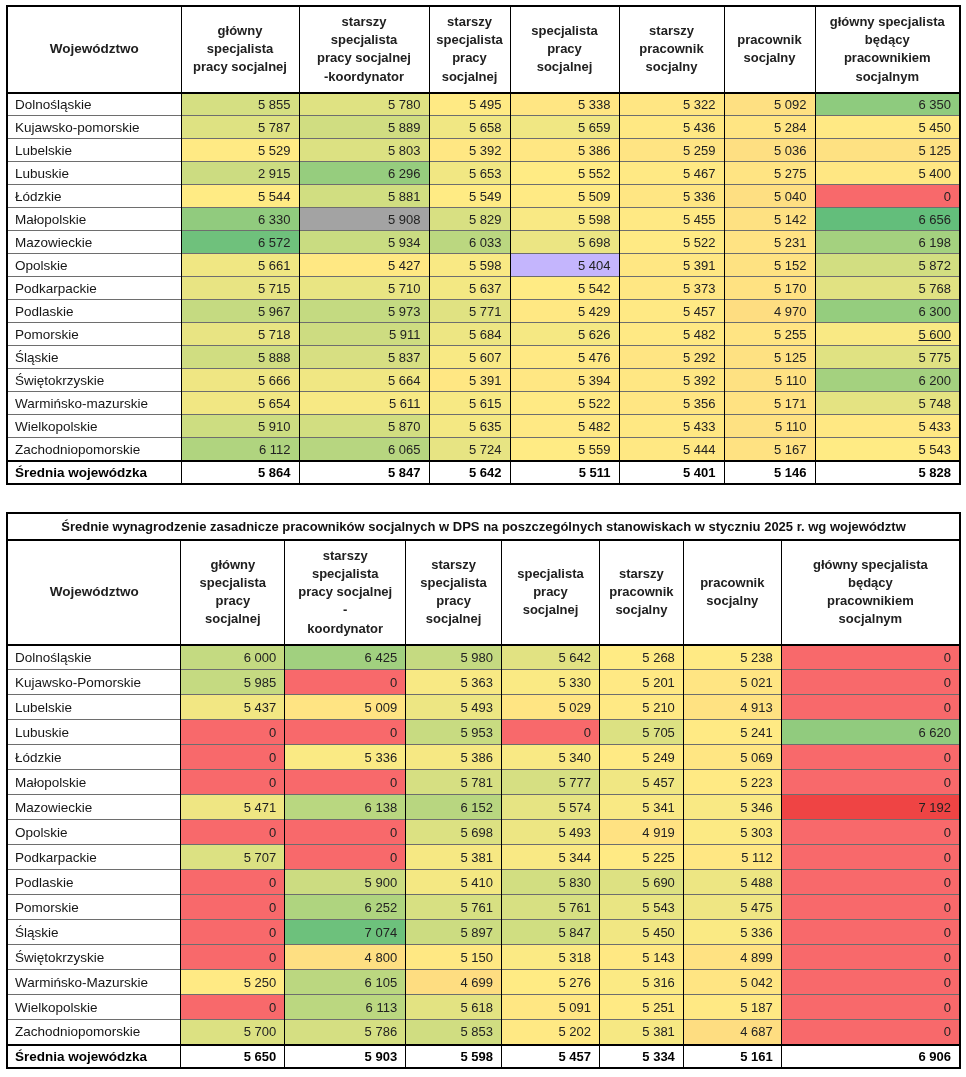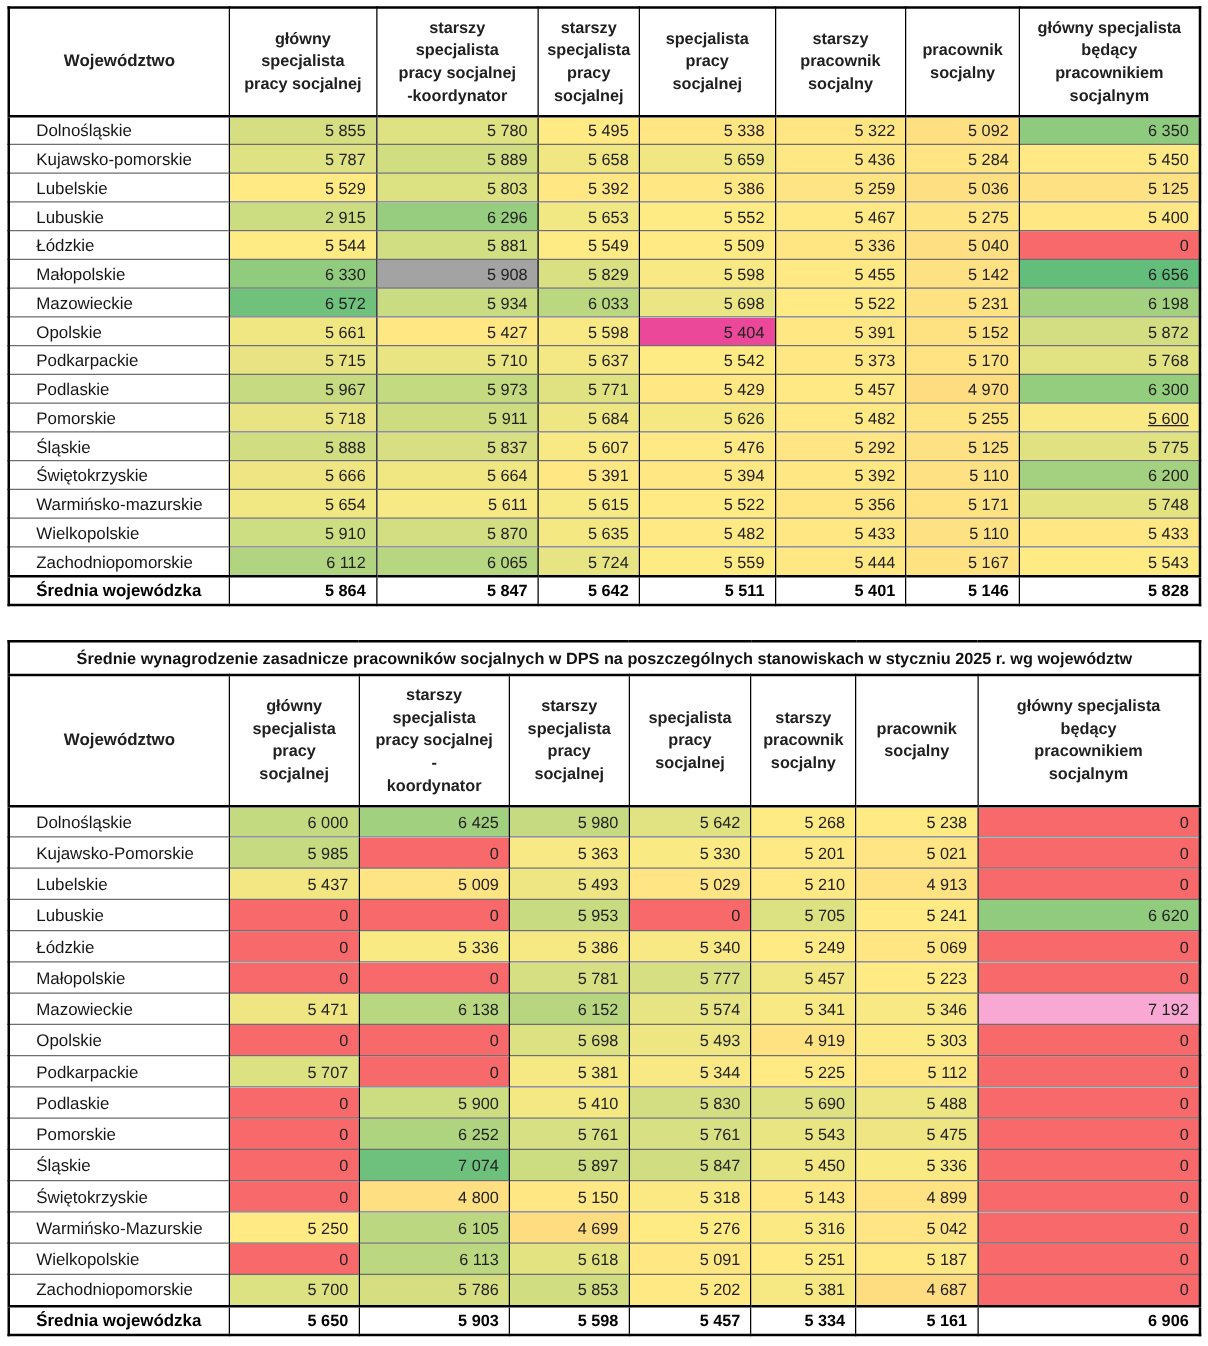--- a/index.html
+++ b/index.html
@@ -7,21 +7,21 @@
   .page{width:966px;box-sizing:border-box;padding:5px 5px 3px 6px;}
   table.heat{border-collapse:collapse;table-layout:fixed;border:2px solid #000;margin:0 0 27px 0;}
   table.heat th,table.heat td{overflow:hidden;box-sizing:border-box;}
   th.ttl{font-size:13px;font-weight:700;text-align:center;padding:5px 4px;border:1px solid #000;border-bottom:2px solid #000;background:#fff;height:26px;color:#111;}
   th.col{font-weight:700;font-size:13px;line-height:1.4;text-align:center;vertical-align:middle;
          border:1px solid #000;border-bottom:2px solid #000;padding:6px 2px;background:#fff;
          white-space:pre-line;color:#202020;}
   th.woj{font-size:13.5px;}
   tr.data{height:23px;}
   table.t2 tr.data{height:25px;}
-  td.label{background:#fff;text-align:left;padding:2px 21px;font-size:13.5px;
+  td.label{background:#fff;text-align:left;padding:2px 7px;font-size:13.5px;
            border-left:1px solid #000;border-right:1px solid #000;border-top:1.5px solid #6e6e6e;
            white-space:nowrap;color:#161616;}
   td.num{text-align:right;padding:2px 8px;font-size:13px;
          border-left:1px solid #000;border-right:1px solid #000;border-top:1.5px solid #6e6e6e;
          white-space:nowrap;color:#222;}
   tr.avg td{background:#fff !important;font-weight:700;border-top:2px solid #000;color:#000;}
   tr.avg{height:23px;}
 </style>
 </head>
 <body>
@@ -135,21 +135,21 @@
           <td class="num" style="background: rgb(235, 229, 131);">5 698</td>
           <td class="num" style="background: rgb(255, 234, 132);">5 522</td>
           <td class="num" style="background: rgb(255, 227, 131);">5 231</td>
           <td class="num" style="background: rgb(164, 209, 127);">6 198</td>
         </tr>
         <tr class="data">
           <td class="label">Opolskie</td>
           <td class="num" style="background: rgb(240, 231, 131);">5 661</td>
           <td class="num" style="background: rgb(255, 232, 131);">5 427</td>
           <td class="num" style="background: rgb(249, 233, 132);">5 598</td>
-          <td class="num" style="background: #ec4899; padding-left: 27px;">5 404</td>
+          <td class="num" style="background: #c4b5fd; padding-left: 27px;">5 404</td>
           <td class="num" style="background: rgb(255, 231, 131);">5 391</td>
           <td class="num" style="background: rgb(254, 226, 130);">5 152</td>
           <td class="num" style="background: rgb(210, 222, 129);">5 872</td>
         </tr>
         <tr class="data">
           <td class="label">Podkarpackie</td>
           <td class="num" style="background: rgb(232, 228, 131);">5 715</td>
           <td class="num" style="background: rgb(233, 229, 131);">5 710</td>
           <td class="num" style="background: rgb(243, 232, 131);">5 637</td>
           <td class="num" style="background: rgb(255, 235, 132);">5 542</td>
@@ -345,21 +345,21 @@
           <td class="num" style="background: rgb(248, 105, 107);">0</td>
         </tr>
         <tr class="data">
           <td class="label">Mazowieckie</td>
           <td class="num" style="background: rgb(239, 230, 131);">5 471</td>
           <td class="num" style="background: rgb(185, 215, 128);">6 138</td>
           <td class="num" style="background: rgb(184, 214, 128);">6 152</td>
           <td class="num" style="background: rgb(230, 228, 131);">5 574</td>
           <td class="num" style="background: rgb(249, 233, 132);">5 341</td>
           <td class="num" style="background: rgb(249, 233, 132);">5 346</td>
-          <td class="num" style="background: #f9a8d4; text-align: right;">7 192</td>
+          <td class="num" style="background: #ef4444; text-align: right;">7 192</td>
         </tr>
         <tr class="data">
           <td class="label">Opolskie</td>
           <td class="num" style="background: rgb(248, 105, 107);">0</td>
           <td class="num" style="background: rgb(248, 105, 107);">0</td>
           <td class="num" style="background: rgb(220, 225, 130);">5 698</td>
           <td class="num" style="background: rgb(237, 230, 131);">5 493</td>
           <td class="num" style="background: rgb(255, 226, 130);">4 919</td>
           <td class="num" style="background: rgb(252, 234, 132);">5 303</td>
           <td class="num" style="background: rgb(248, 105, 107);">0</td>

